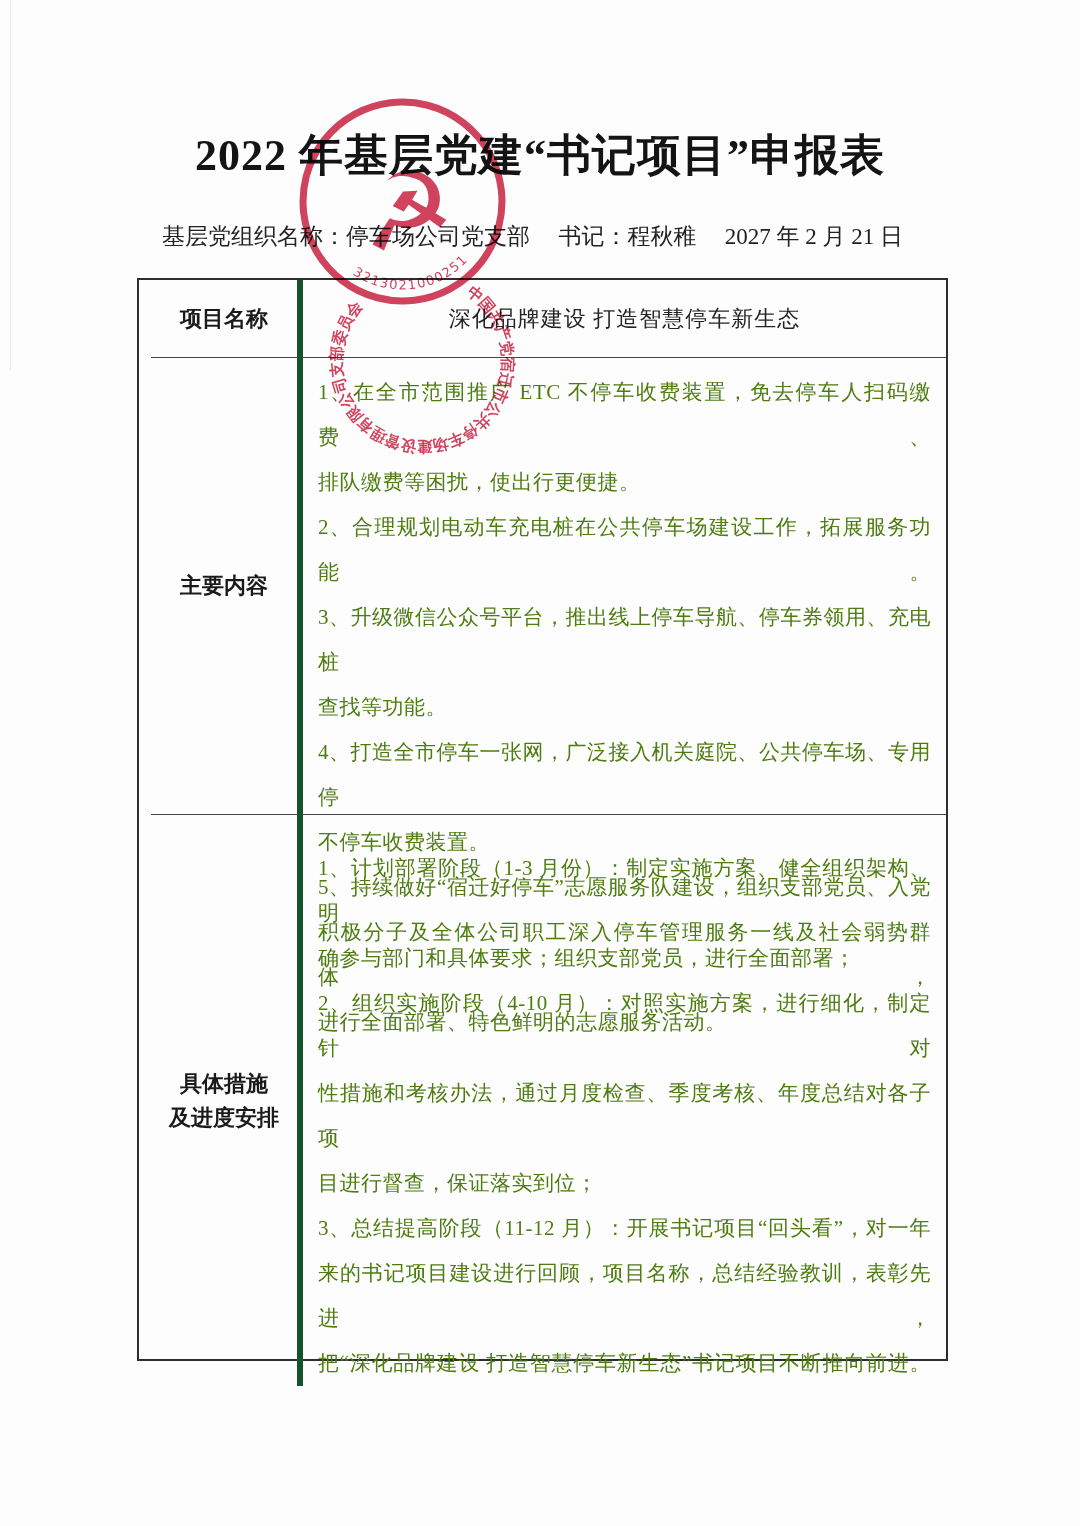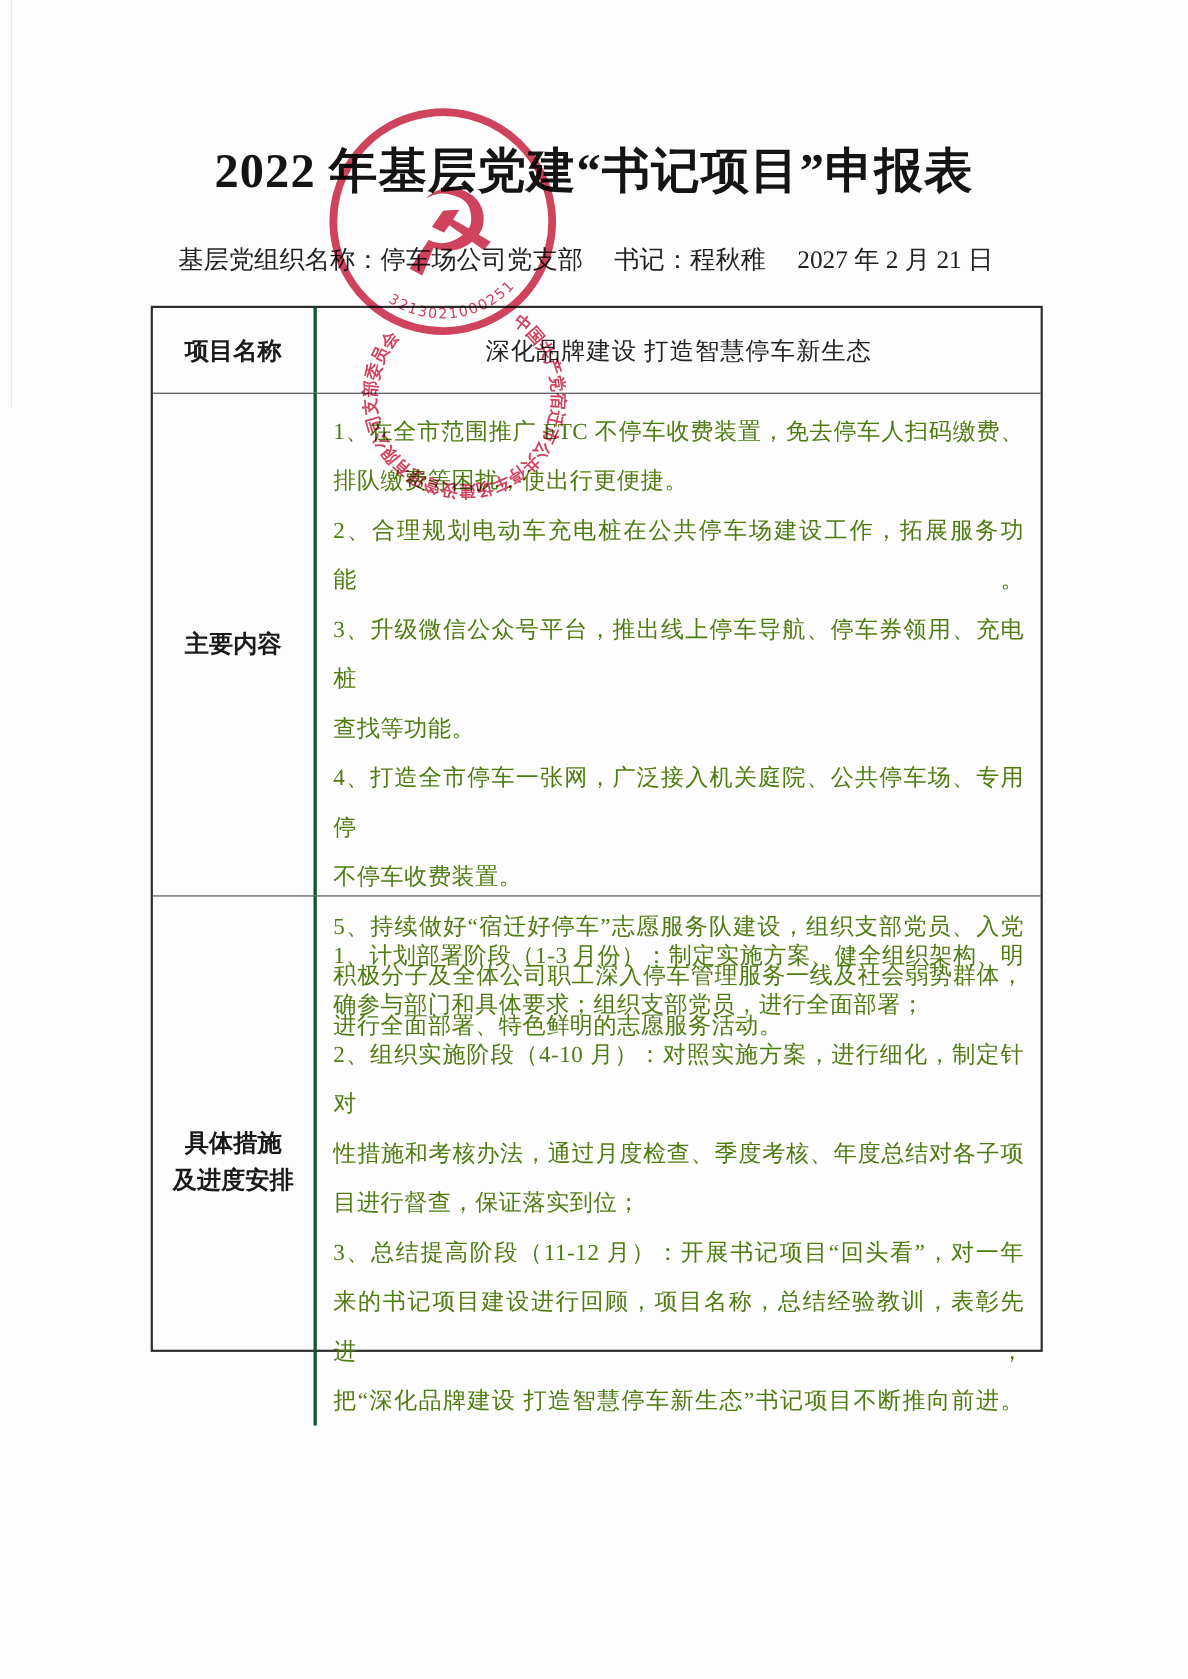--- a/index.html
+++ b/index.html
@@ -23,27 +23,28 @@
     color:#141414;
     line-height:52px;
   }
   .meta-line {
     position:absolute; top:221px; left:162px; right:177px;
     display:flex; justify-content:space-between; align-items:baseline;
     font-size:23px; color:#222;
     white-space:nowrap;
   }
   .tbl {
-    position:absolute; left:137px; top:278px; width:811px; height:951px;
+    position:absolute; left:137px; top:278px; width:811px; height:1083px;
     border:2px solid #2e2e2e;
     display:grid;
     grid-template-columns:146px 1fr;
     grid-template-rows:77px 457px 1fr;
+    padding-left:12px;
   }
-  .cell { border-left:3px solid #14532d; border-top:1px solid #454545; }
+  .cell { border-left:6px solid #14532d; border-top:1px solid #454545; }
   .c0 { border-left:none; }
   .r0 { border-top:none; }
   .label-cell {
     display:flex; flex-direction:column; align-items:center; justify-content:center;
     font-family:"Liberation Sans","DejaVu Sans",sans-serif;
     font-weight:600; font-size:22px; color:#1a1a1a;
     text-align:center; line-height:34px;
   }
   .title-cell {
     display:flex; align-items:center; justify-content:center;

